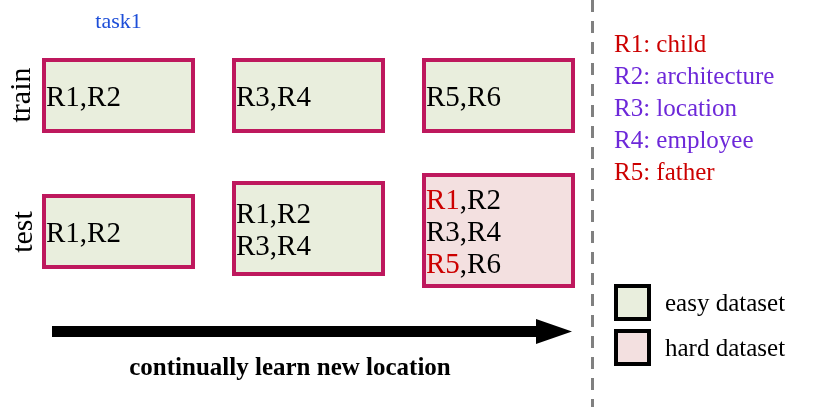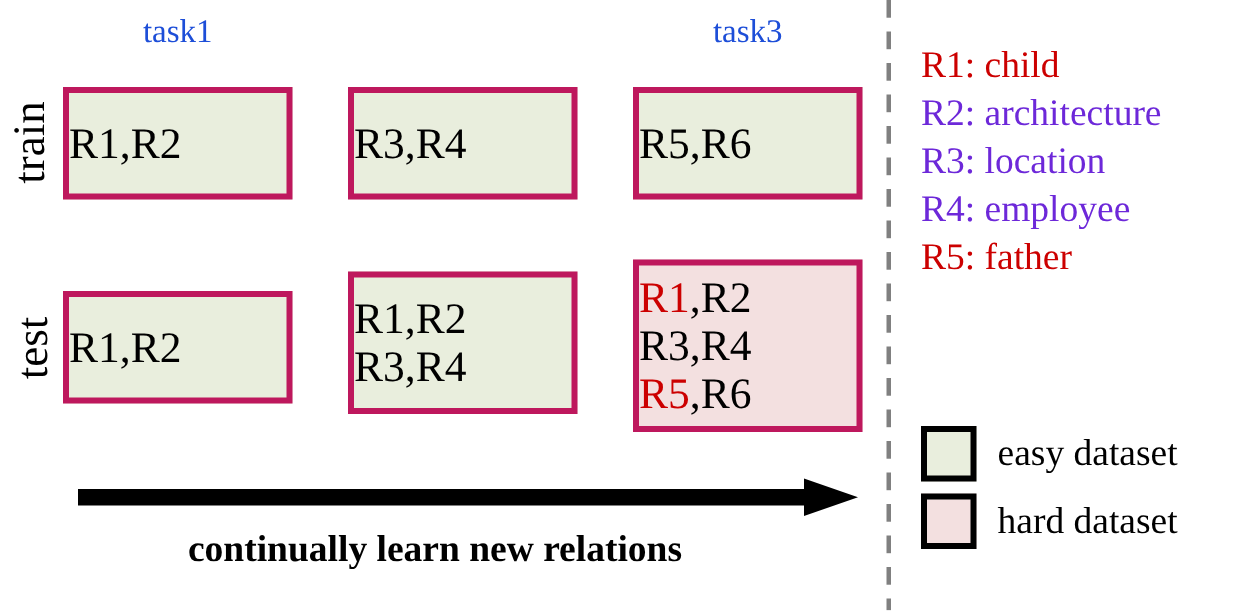--- a/index.html
+++ b/index.html
@@ -133,21 +133,20 @@
     margin-left: 14px;
     white-space: nowrap;
   }
 </style>
 </head>
 <body>
 
 <div id="figure">
 
   <div class="task-label" style="left:42px; top:6px; width:153px;">task1</div>
-  <div class="task-label" style="left:422px; top:6px; width:153px;">task3</div>
 
   <div class="row-label" style="left:-25px; top:80px; width:90px;">train</div>
   <div class="row-label" style="left:-23px; top:217px; width:90px;">test</div>
 
   <div class="cell easy" style="left:42px; top:58px; width:153px; height:75px;">
     <span class="line">
       <span class="blk">R1</span><span class="blk">,R2</span>
     </span>
   </div>
 
@@ -188,21 +187,21 @@
     <span class="line">
       <span class="red">R5</span><span class="blk">,R6</span>
     </span>
   </div>
 
   <div class="arrow-wrap">
     <svg width="520" height="28" viewBox="0 0 520 28">
       <polygon points="0,8 484,8 484,1 520,13.5 484,26 484,19 0,19" fill="#000000"></polygon>
     </svg>
   </div>
-  <div class="arrow-caption">continually learn new relations</div>
+  <div class="arrow-caption">continually learn new location</div>
 
   <div class="divider"></div>
 
   <div class="relation-list">
     <div class="relation-item hl">R1: child</div>
     <div class="relation-item">R2: architecture</div>
     <div class="relation-item">R3: location</div>
     <div class="relation-item">R4: employee</div>
     <div class="relation-item hl">R5: father</div>
   </div>

